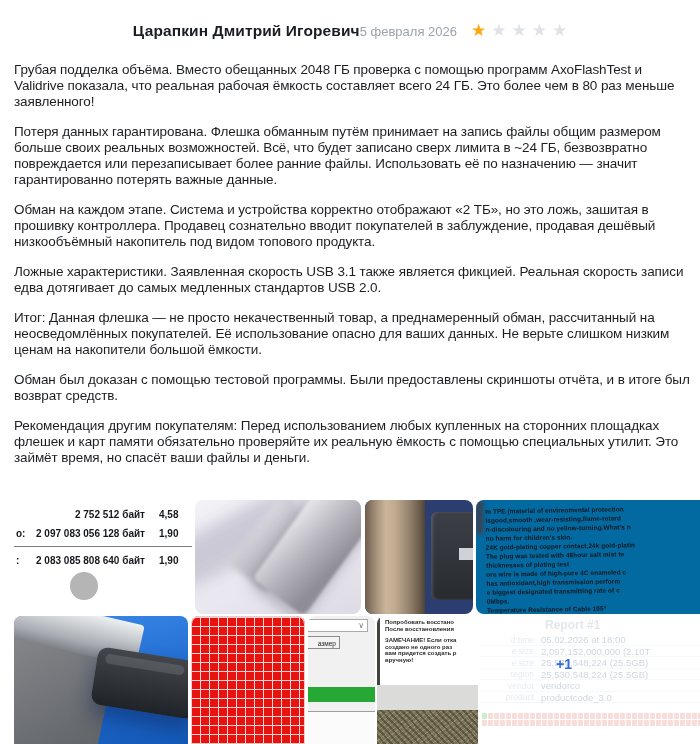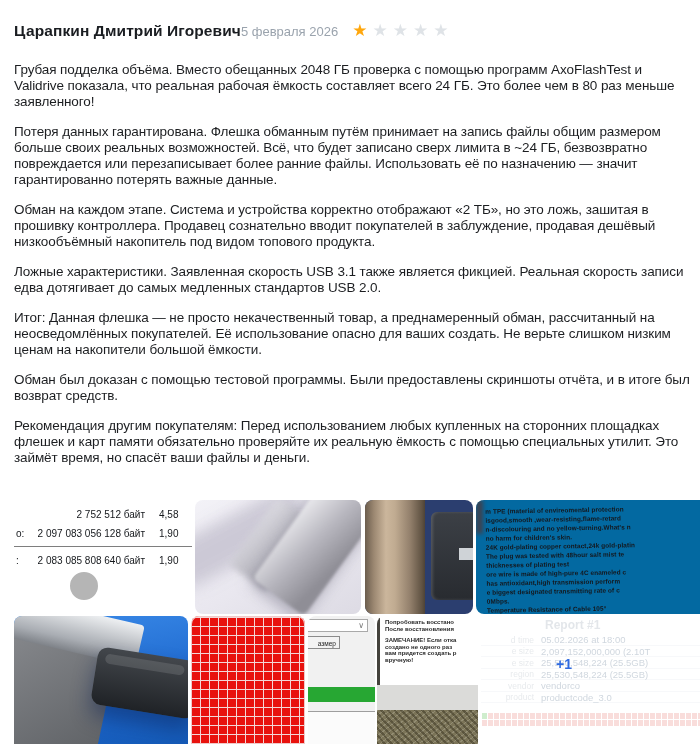--- a/index.html
+++ b/index.html
@@ -1,41 +1,41 @@
 <!DOCTYPE html>
 <html lang="ru"><head>
 <meta charset="utf-8">
 <style>
   * { box-sizing: border-box; margin: 0; padding: 0; }
   html,body { background:#fff; }
   body { font-family: "Liberation Sans", sans-serif; }
   .page { position:relative; width:700px; height:744px; background:#fff; overflow:hidden; }
 
   
-  .header { position:absolute; top:22px; left:14px; right:14px; display:flex; justify-content:flex-start; align-items:center; }
+  .header { position:absolute; top:22px; left:14px; right:14px; display:flex; justify-content:center; align-items:center; }
   .author { font-size:15.5px; font-weight:bold; color:#1a1d21; letter-spacing:.1px; }
   .meta { display:flex; align-items:center; }
   .date { font-size:13px; color:#9aa3ad; margin-right:14px; }
   .stars { display:flex; gap:5px; }
   .star::before { content:"★"; font-size:17px; line-height:17px; color:#dfe3e7; }
   .star.filled::before { color:#ffa70d; }
 
   
   .review-text { position:absolute; top:62px; left:14px; width:676px; }
   .review-text p { font-size:13.5px; line-height:16px; color:#1c1e21; margin:0 0 14px; letter-spacing:-.1px; }
 
   
   .gallery { position:absolute; top:500px; left:0; width:700px; height:244px; }
   .tile { position:absolute; overflow:hidden; border-radius:8px; background:#fff; }
   .row2 { border-radius:8px 8px 0 0; }
 
   
   .tile-bytes { left:14px; top:0; width:178px; height:114px; }
   .b-rows { padding-top:5px; font-size:10px; color:#15181c; }
-  .b-row { display:grid; grid-template-columns:12px 119px 1fr; height:19px; align-items:center; white-space:nowrap; }
+  .b-row { display:grid; grid-template-columns:12px 119px 1fr; height:19px; align-items:center; white-space:nowrap;font-weight:bold; }
   .b-lbl { padding-left:2px; }
   .b-val { text-align:right; }
   .b-extra { padding-left:14px; }
   .b-hr { border-top:1px solid #7e7e7e; margin:3px 0 4px; }
   .donut { width:22px; height:22px; border:14px solid #b5b5b5; border-radius:50%; margin:2px 0 0 56px; }
 
   
   .tile-photo-light { left:195px; top:0; width:166px; height:114px; background:linear-gradient(150deg,#f3f2f7 0%,#e9e7ef 55%,#dddbe4 100%); }
   .pl-shadow { position:absolute; width:140px; height:46px; left:-26px; top:14px; background:#ccc9d6; filter:blur(8px); transform:rotate(-28deg); }
   .pl-clip2 { position:absolute; width:46px; height:84px; right:66px; top:2px; background:linear-gradient(100deg,#dcdbe2,#a3a2ab); transform:rotate(36deg); filter:blur(3px); border-radius:4px; }
@@ -114,21 +114,21 @@
         <span class="star"></span>
       </span>
     </div>
   </div>
 
   <div class="review-text">
     <p>Грубая подделка объёма. Вместо обещанных 2048 ГБ проверка с помощью программ AxoFlashTest и Validrive показала, что реальная рабочая ёмкость составляет всего 24 ГБ. Это более чем в 80 раз меньше заявленного!</p>
     <p>Потеря данных гарантирована. Флешка обманным путём принимает на запись файлы общим размером больше своих реальных возможностей. Всё, что будет записано сверх лимита в ~24 ГБ, безвозвратно повреждается или перезаписывает более ранние файлы. Использовать её по назначению — значит гарантированно потерять важные данные.</p>
     <p>Обман на каждом этапе. Система и устройства корректно отображают «2 ТБ», но это ложь, зашитая в прошивку контроллера. Продавец сознательно вводит покупателей в заблуждение, продавая дешёвый низкообъёмный накопитель под видом топового продукта.</p>
     <p>Ложные характеристики. Заявленная скорость USB 3.1 также является фикцией. Реальная скорость записи едва дотягивает до самых медленных стандартов USB 2.0.</p>
-    <p>Итог: Данная флешка — не просто некачественный товар, а преднамеренный обман, рассчитанный на неосведомлённых покупателей. Её использование опасно для ваших создать. Не верьте слишком низким ценам на накопители большой ёмкости.</p>
+    <p>Итог: Данная флешка — не просто некачественный товар, а преднамеренный обман, рассчитанный на неосведомлённых покупателей. Её использование опасно для ваших данных. Не верьте слишком низким ценам на накопители большой ёмкости.</p>
     <p>Обман был доказан с помощью тестовой программы. Были предоставлены скриншоты отчёта, и в итоге был возврат средств.</p>
     <p>Рекомендация другим покупателям: Перед использованием любых купленных на сторонних площадках флешек и карт памяти обязательно проверяйте их реальную ёмкость с помощью специальных утилит. Это займёт время, но спасёт ваши файлы и деньги.</p>
   </div>
 
   <div class="gallery">
 
     <div class="tile tile-bytes">
       <div class="b-rows">
         <div class="b-row">
           <span class="b-lbl"></span>

